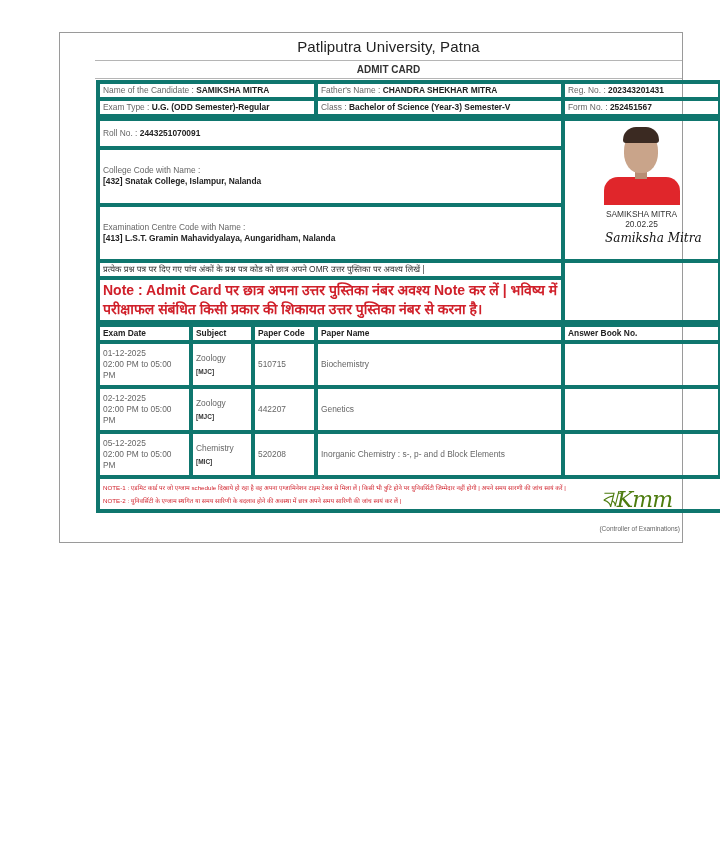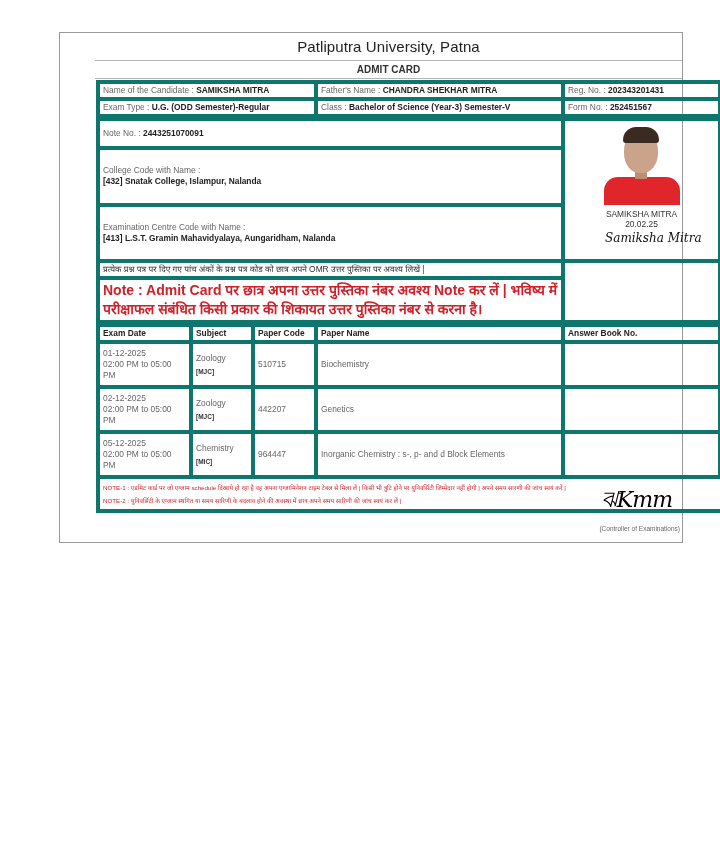--- a/index.html
+++ b/index.html
@@ -42,21 +42,21 @@
     .sig { position: absolute; left: 40px; top: 112px; font-family: "DejaVu Serif", serif; font-style: italic; font-size: 12px; color: #111; }
     .tall td { height: 54px; vertical-align: middle; margin-top: 36px; }
     .roll td { height: 28px; }
     .hindi { color: #333; font-size: 8.4px; }
     .red { color: #d0202a; font-weight: bold; font-size: 14px; line-height: 19px; }
     .hdr th { font-weight: bold; color: #222; height: 16px; }
     .exam td { height: 45px; color: #666; }
     .tag { display: block; font-size: 6.5px; font-weight: bold; color: #333; margin-top: 2px; }
     .notes td { color: #d0202a; font-size: 6.2px; line-height: 13px; padding: 2px 3px; border-right: none; }
     .footer { position: absolute; right: 2px; bottom: 10px; text-align: right; }
-    .ctrl-sig { font-family: "DejaVu Serif", serif; font-style: italic; font-size: 22px; color: #000000; margin-right: 8px; letter-spacing: -1px; }
+    .ctrl-sig { font-family: "DejaVu Serif", serif; font-style: italic; font-size: 22px; color: #4d7c0f; margin-right: 8px; letter-spacing: -1px; }
     .ctrl-lbl { font-size: 6.5px; color: #666; margin-top: 6px; }
   </style>
 </head>
 <body>
 
 <div class="card">
   <div class="title-row">Patliputra University, Patna</div>
   <div class="subtitle-row">ADMIT CARD</div>
 
   <table>
@@ -79,21 +79,21 @@
   </tbody>
     </table>
 
   <table style="margin-top:-1px;">
     <colgroup>
       <col style="width:465px">
         <col style="width:157px">
     </colgroup>
     <tbody>
         <tr class="roll">
-      <td><span class="lbl">Note No. : </span><span class="val">2443251070091</span></td>
+      <td><span class="lbl">Roll No. : </span><span class="val">2443251070091</span></td>
       <td rowspan="3" class="photo-cell">
         <div class="photo-wrap">
           <div class="photo">
             <div class="shirt"></div>
             <div class="neck"></div>
             <div class="head"></div>
             <div class="hair"></div>
           </div>
           <div class="photo-name">SAMIKSHA MITRA</div>
           <div class="photo-date">20.02.25</div>
@@ -158,21 +158,21 @@
       <td>442207</td>
       <td>Genetics</td>
       <td></td>
     </tr>
     <tr class="exam">
       <td>
             <div>05-12-2025</div>
             <div>02:00 PM to 05:00 PM</div>
           </td>
       <td><span>Chemistry</span><span class="tag">[MIC]</span></td>
-      <td>964447</td>
+      <td>520208</td>
       <td>Inorganic Chemistry : s-, p- and d Block Elements</td>
       <td></td>
     </tr>
     <tr class="notes">
       <td colspan="5">
         <div>NOTE-1 : एडमिट कार्ड पर जो एग्जाम schedule दिखाये हो रहा है वह अपना एग्जामिनेशन टाइम टेबल से मिला लें | किसी भी त्रुटि होने पर युनिवर्सिटी जिम्मेदार नहीं होगी | अपने समय सारणी की जांच स्वयं करें |</div>
         <div>NOTE-2 : युनिवर्सिटी के एग्जाम स्थगित या समय सारिणी के बदलाव होने की अवस्था में छात्र अपने समय सारिणी की जांच स्वयं कर लें |</div>
       </td>
     </tr>
   </tbody>

